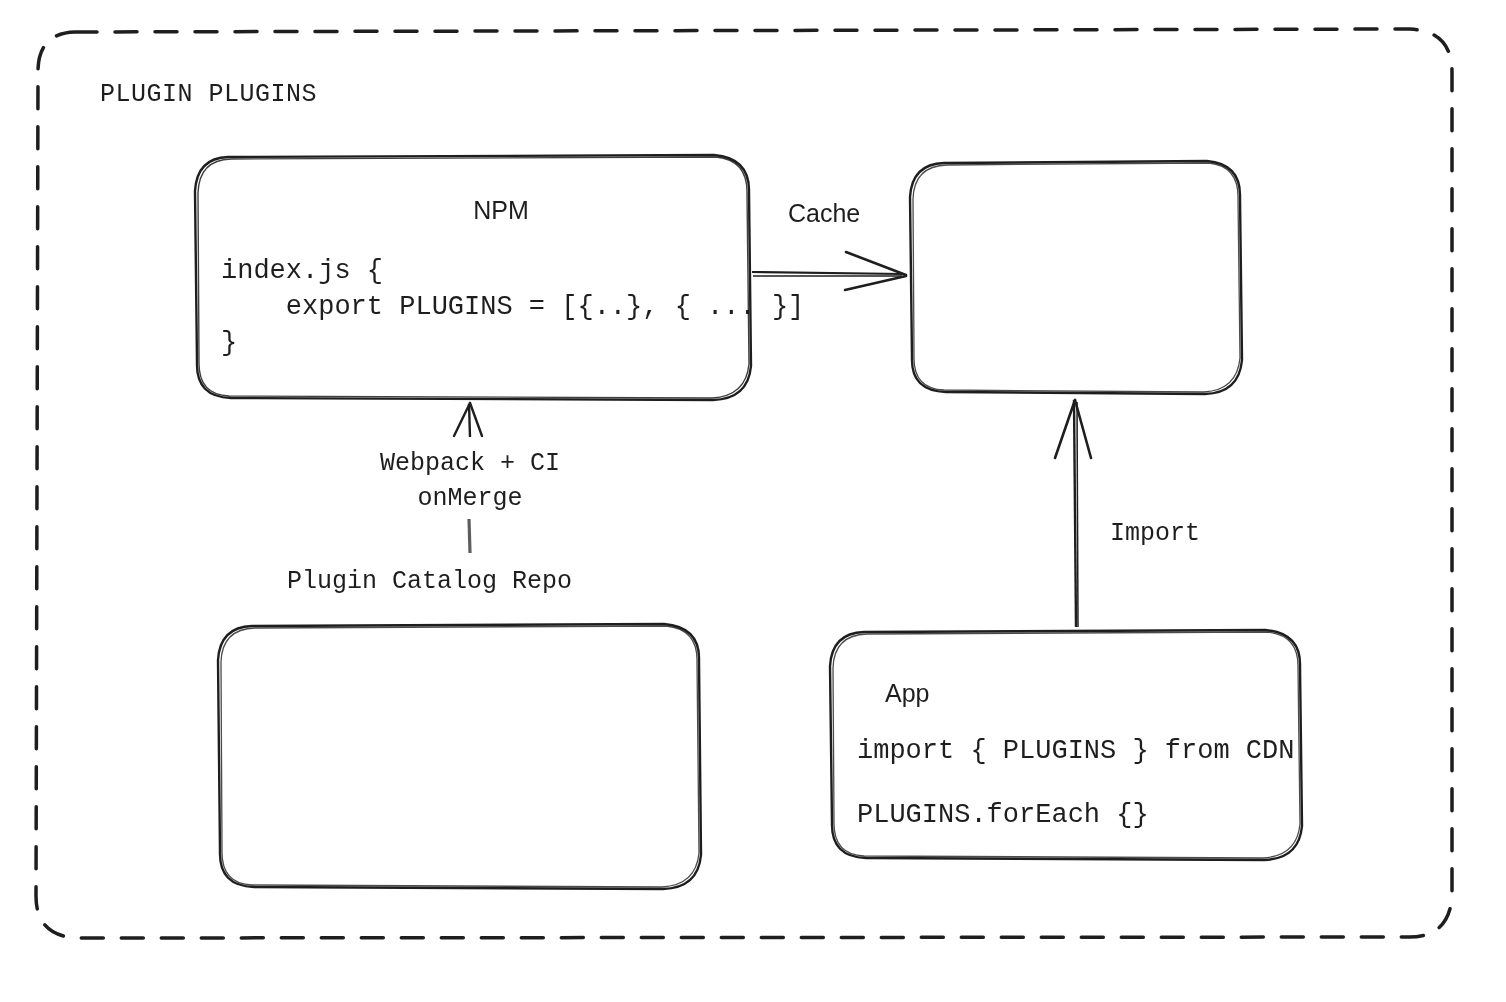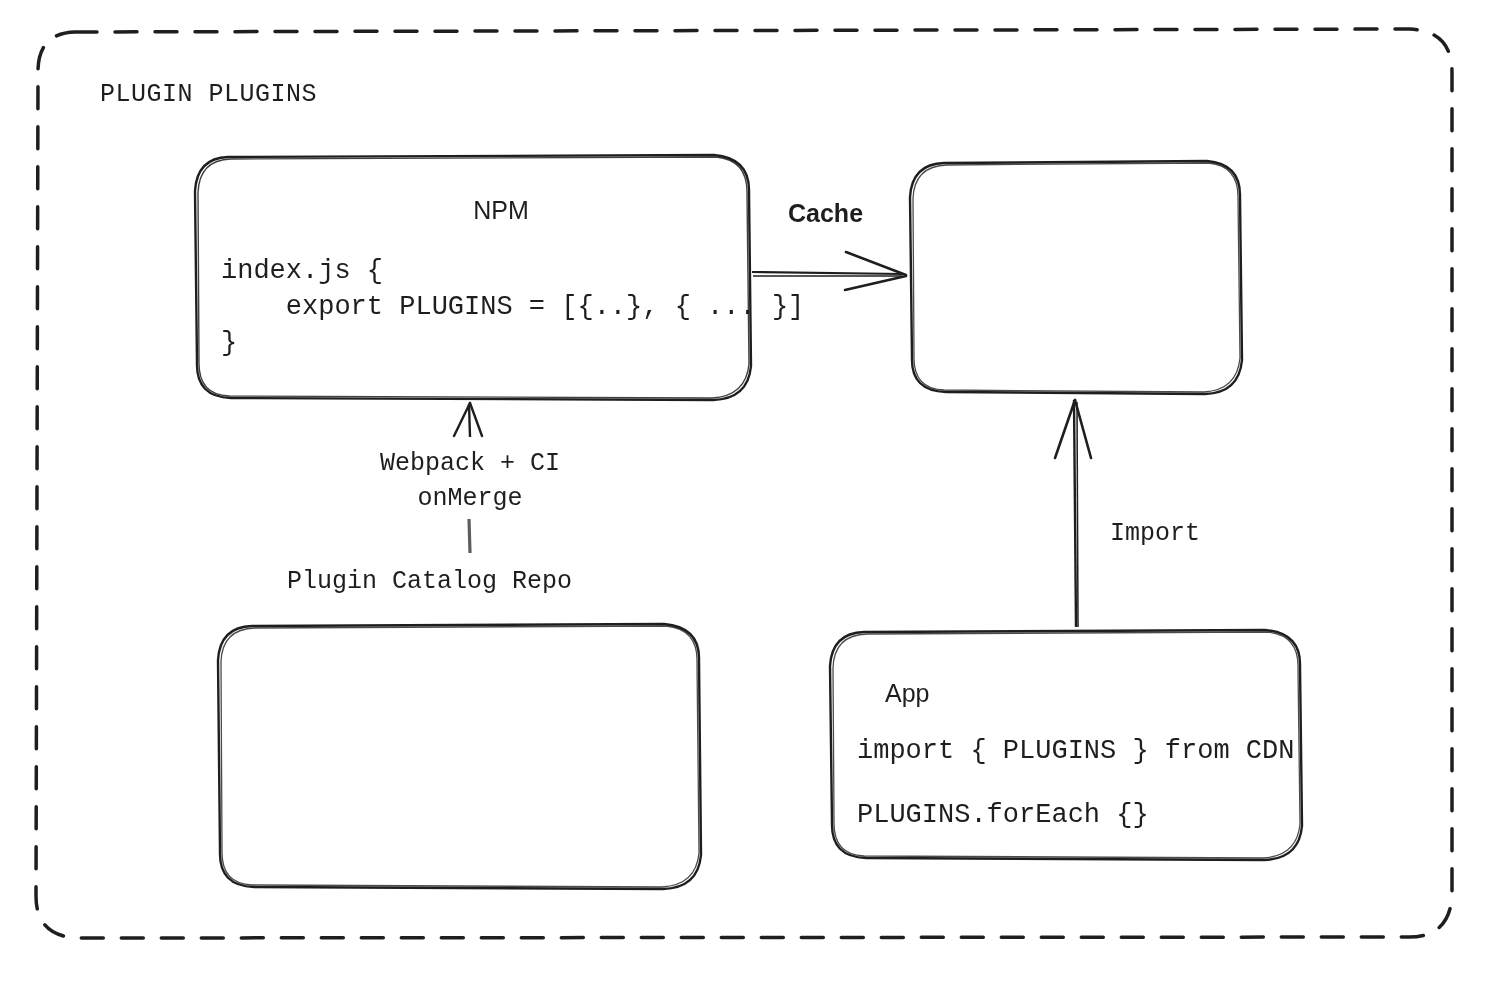--- a/index.html
+++ b/index.html
@@ -65,21 +65,20 @@
     left: 910px;
     top: 260px;
     width: 332px;
     text-align: center;
     font-size: 25px;
   }
   .cache-label {
     left: 788px;
     top: 199px;
     font-size: 25px;
-    font-weight: bold;
   }
   .webpack-label {
     left: 270px;
     top: 446px;
     width: 400px;
     text-align: center;
     font-size: 25px;
     line-height: 35px;
   }
   .repo-label {

